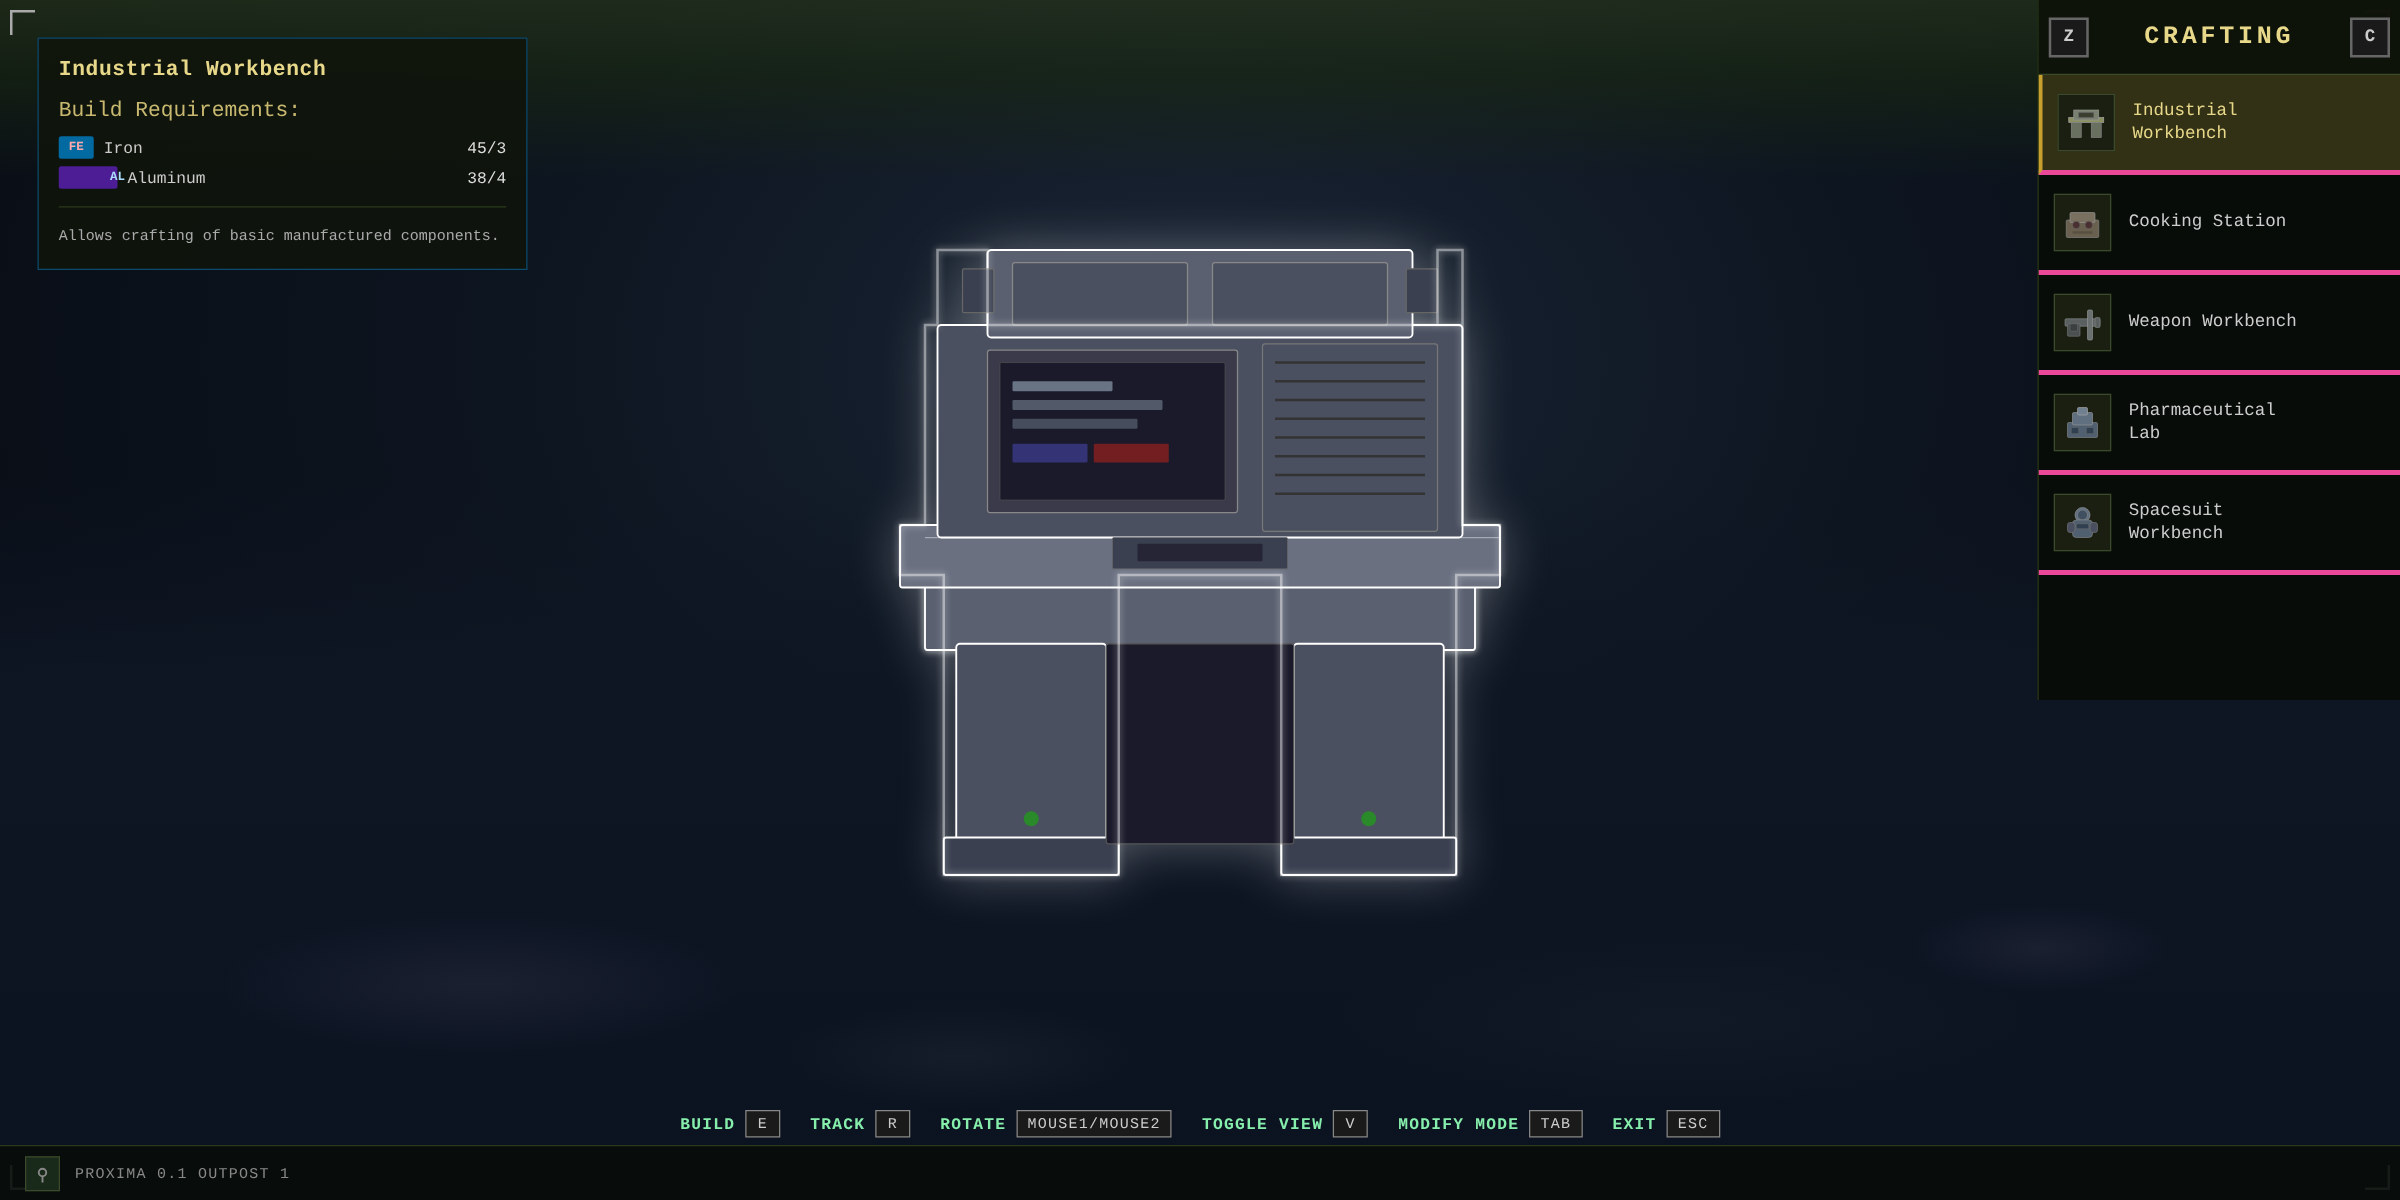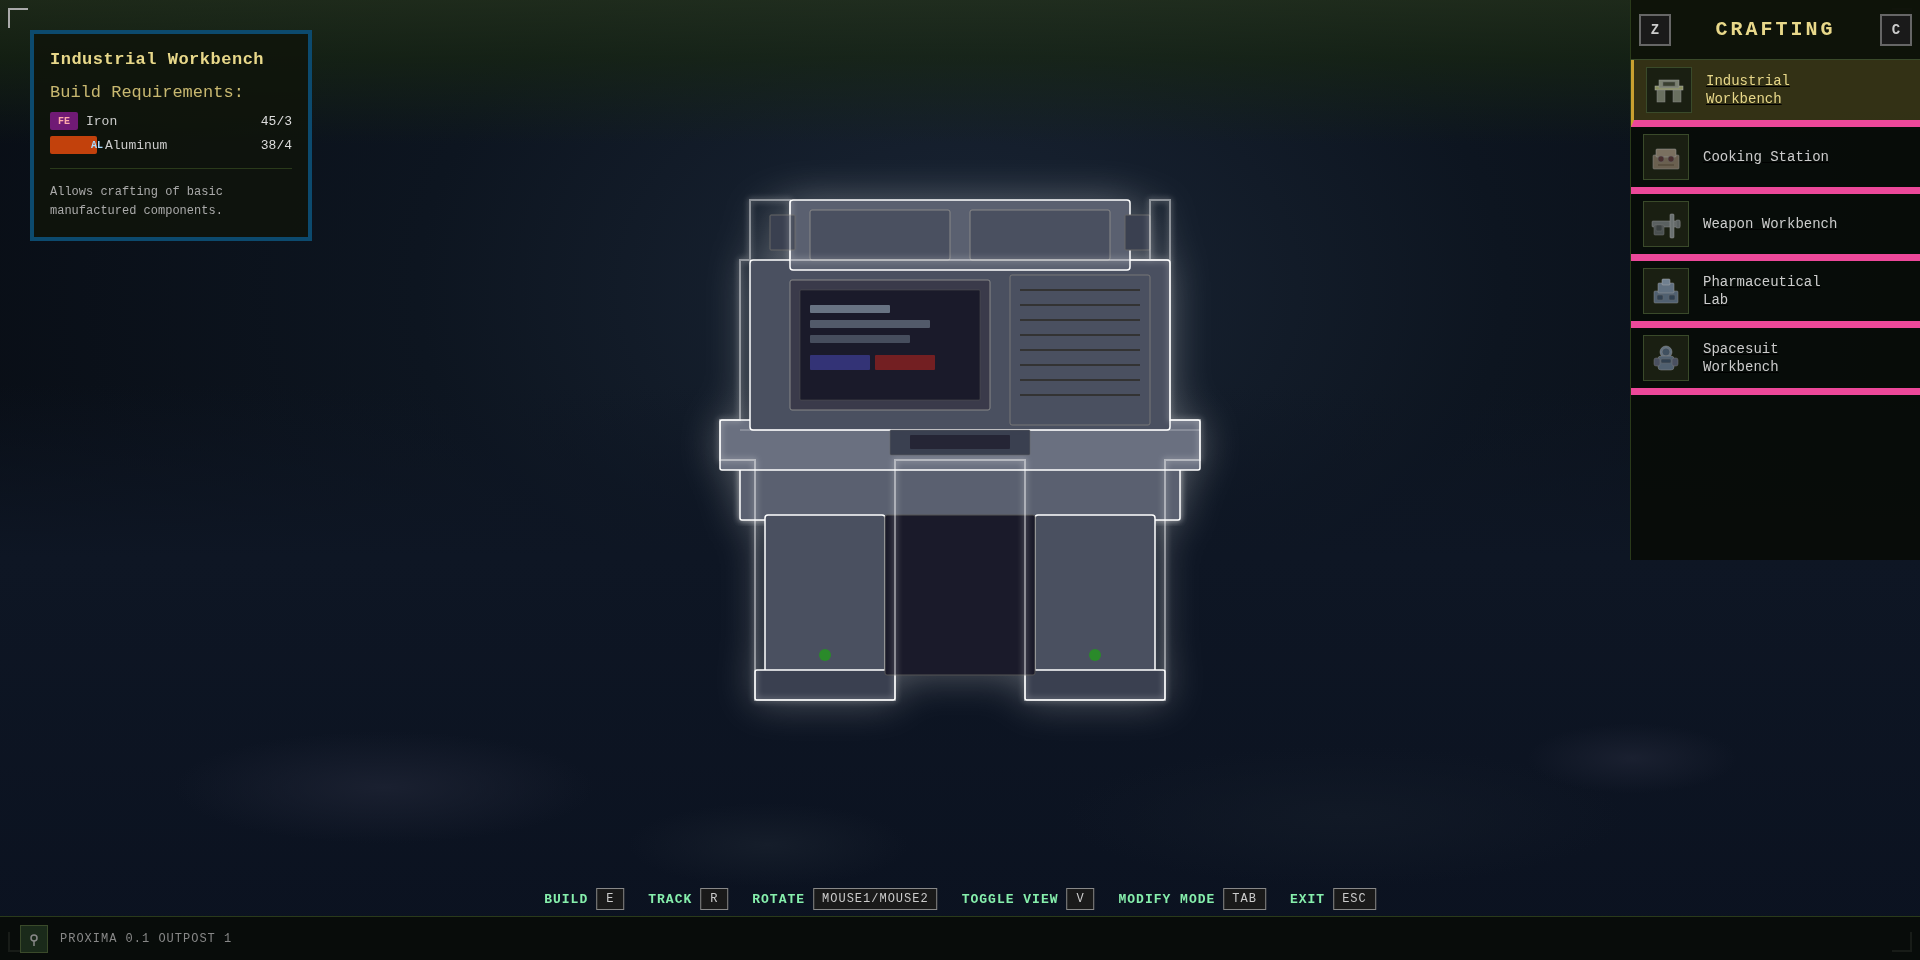--- a/index.html
+++ b/index.html
@@ -75,23 +75,23 @@
 
     .workbench-svg {
       filter: drop-shadow(0 0 20px rgba(255,255,255,0.3));
     }
 
     
     #info-panel {
       position: absolute;
       top: 30px;
       left: 30px;
-      width: 282px;
+      width: 392px;
       background: rgba(15, 20, 10, 0.85);
-      border: 4px solid #0c4a6e;
+      border: 1px solid #0c4a6e;
       padding: 16px;
       z-index: 20;
     }
 
     #info-panel .panel-title {
       color: #e8d88a;
       font-size: 17px;
       font-weight: bold;
       margin-bottom: 14px;
       letter-spacing: 0.5px;
@@ -113,22 +113,22 @@
     .resource-tag {
       width: 28px;
       height: 18px;
       display: flex;
       align-items: center;
       justify-content: center;
       font-size: 10px;
       font-weight: bold;
       border-radius: 2px;
     }
-    .tag-fe { background: #701a75; color: #ffaaaa; }
-    .tag-al { background: #c2410c; color: #aaddff; padding-left: 47px; }
+    .tag-fe { background: #0369a1; color: #ffaaaa; }
+    .tag-al { background: #4c1d95; color: #aaddff; padding-left: 47px; }
 
     .resource-name {
       color: #cccccc;
       font-size: 13px;
       flex: 1;
     }
 
     .resource-count {
       color: #dddddd;
       font-size: 13px;
@@ -187,27 +187,26 @@
       font-size: 20px;
       font-weight: bold;
       letter-spacing: 3px;
       flex: 1;
       text-align: center;
     }
 
     .crafting-item {
       display: flex;
       align-items: center;
-      height: 67px;
+      height: 80px;
       padding: 0 12px;
       gap: 14px;
       cursor: pointer;
-      border-bottom: 7px solid #ec4899;
+      border-bottom: 4px solid #ec4899;
       transition: background 0.2s;
-      text-decoration: underline;
     }
 
     .crafting-item.active {
       background: rgba(180, 160, 60, 0.25);
       border-left: 3px solid #c8a030;
     }
 
     .item-icon-box {
       width: 46px;
       height: 46px;

